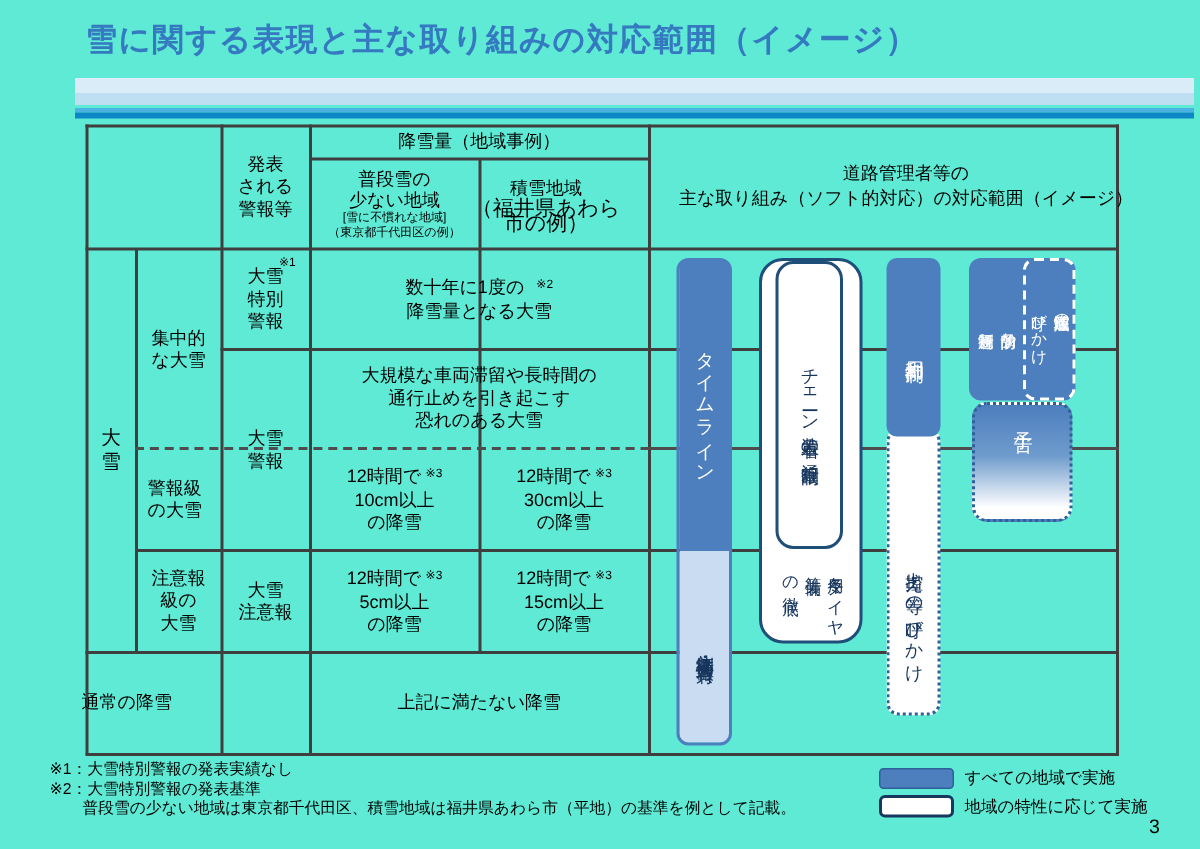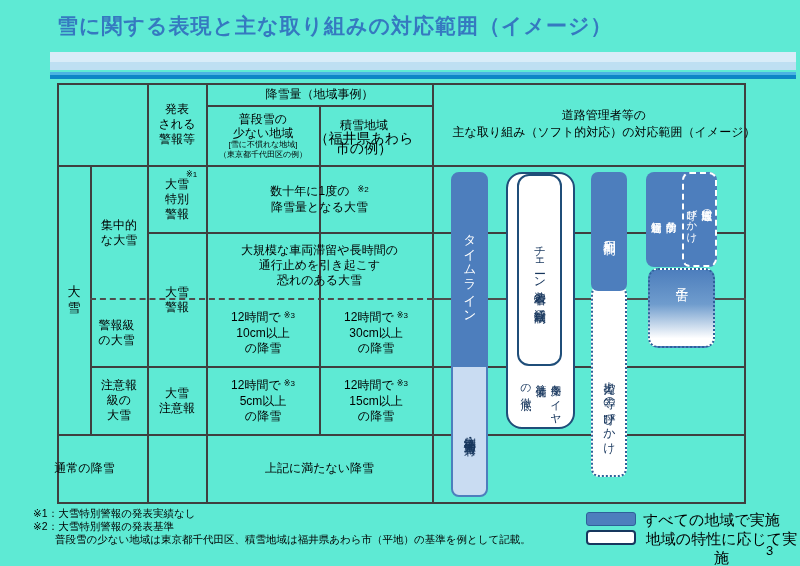--- a/index.html
+++ b/index.html
@@ -15,21 +15,21 @@
   .vline { position:absolute; width:2px; background:#3f3f3f; }
   .hline { position:absolute; height:2px; background:#3f3f3f; }
   .vt { writing-mode:vertical-rl; text-orientation:upright; }
   .title { position:absolute; left:57px; top:12px; font-size:21px; font-weight:bold; color:#3579c0; letter-spacing:1px; }
   .stripe { position:absolute; left:50px; width:746px; }
   .sup { font-size:8px; transform:translateY(-3px); margin-left:3px; display:inline-block; }
   .sub-note { font-size:8px; line-height:10px; }
   .bar-label-w { color:#fff; font-size:12.5px; letter-spacing:1px; }
   .bar-label-n { color:#17365d; font-size:12px; letter-spacing:1px; }
   .flexc { display:flex; align-items:center; justify-content:center; }
-  .legend-label { position:absolute; left:643px; font-size:15px;text-align:center; }
+  .legend-label { position:absolute; left:643px; font-size:11px;text-align:center; }
   .footnote { font-size:10.5px; line-height:13.2px; }
 </style>
 </head>
 <body>
 
 <div class="slide">
 
   <div class="title">雪に関する表現と主な取り組みの対応範囲（イメージ）</div>
   <div class="stripe" style="top:52px;height:10px;background:#d9ecf8;"></div>
   <div class="stripe" style="top:62px;height:8px;background:#bedff2;"></div>

